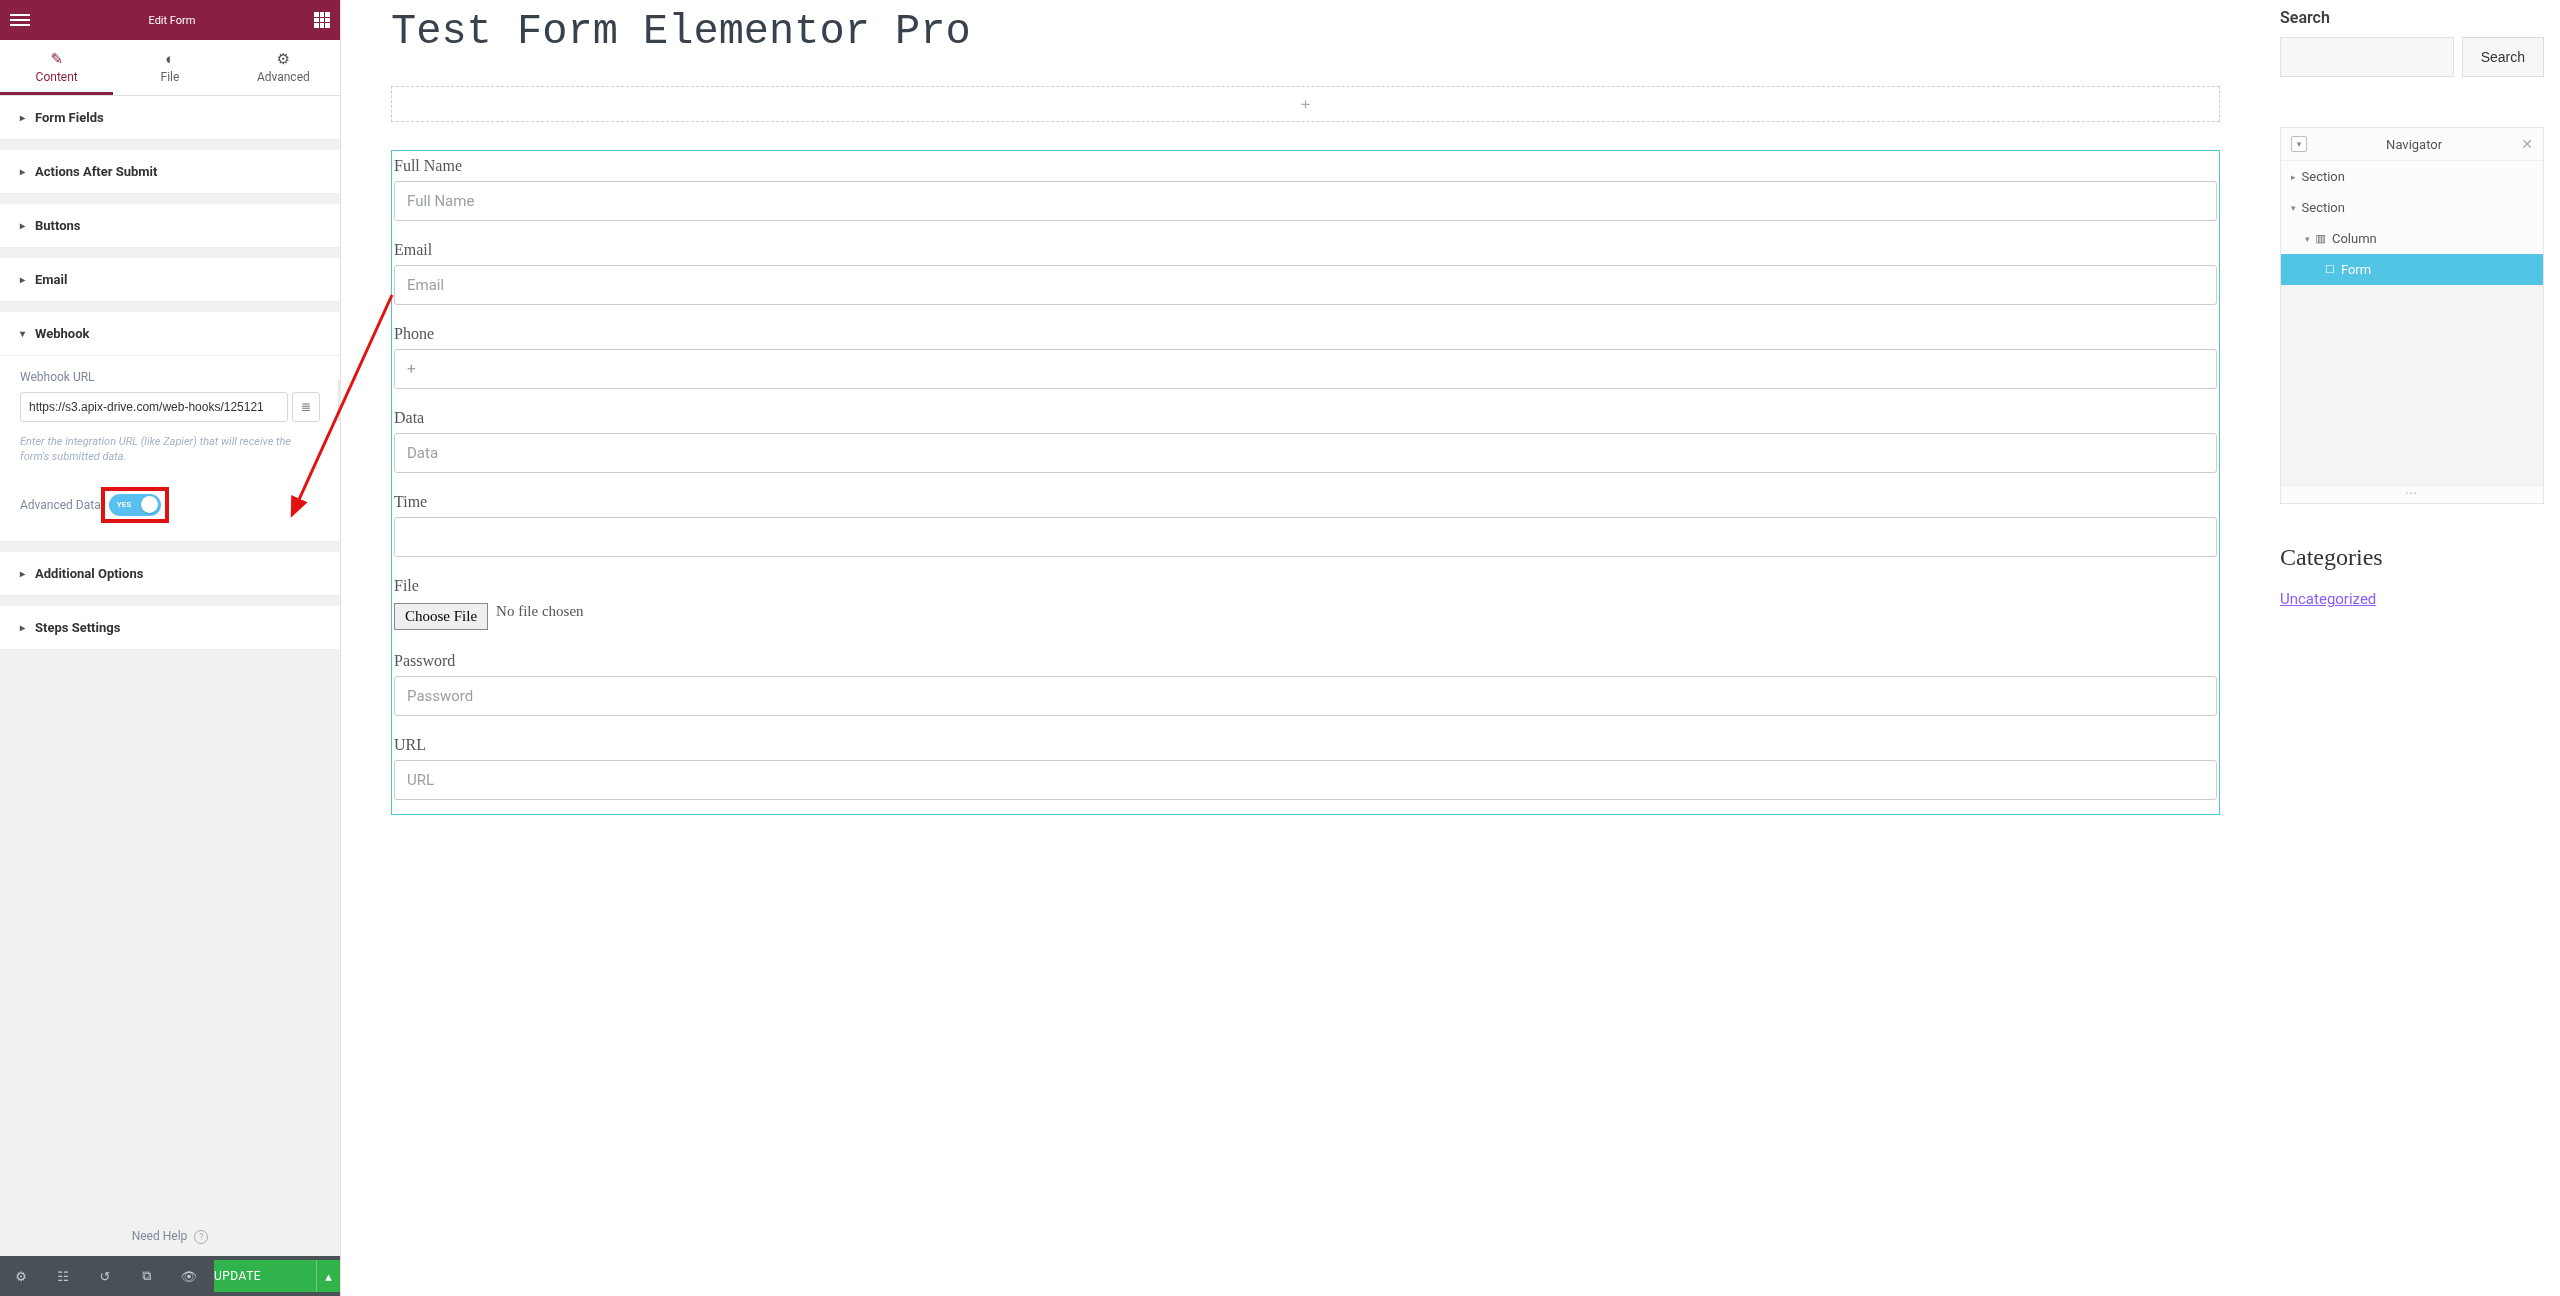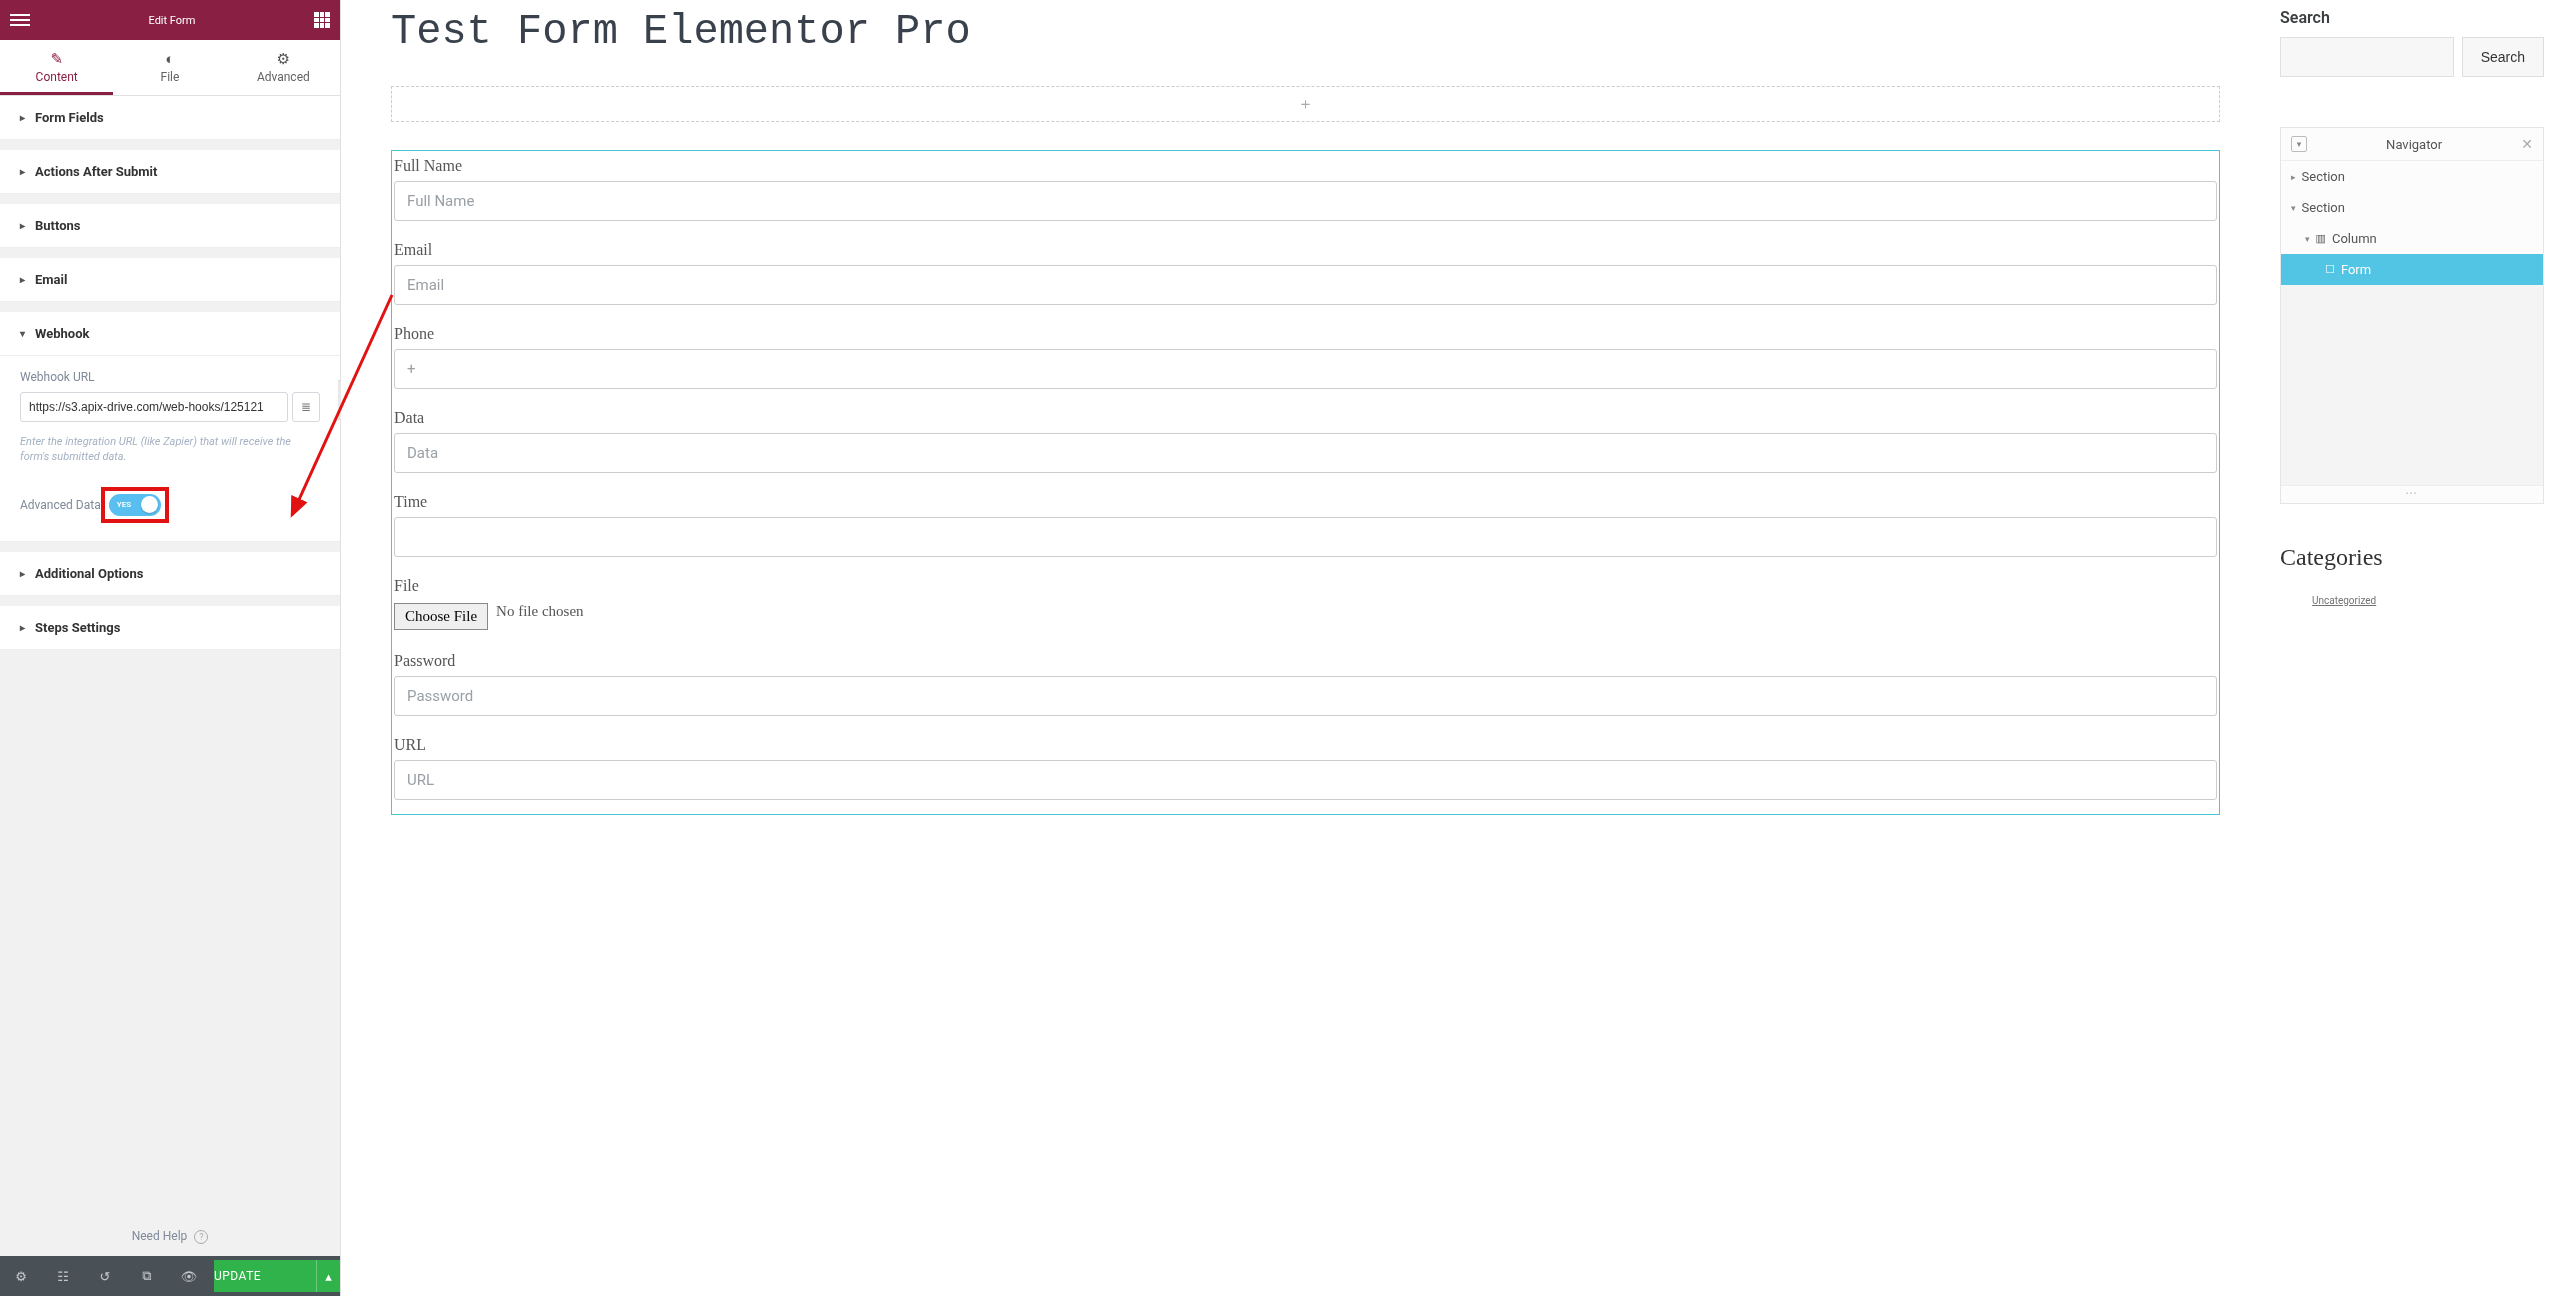--- a/index.html
+++ b/index.html
@@ -72,21 +72,21 @@
   .nav-item { padding: 8px 10px; display: flex; align-items: center; gap: 6px; cursor: pointer; }
   .nav-item.indent1 { padding-left: 24px; }
   .nav-item.indent2 { padding-left: 44px; }
   .nav-item .caret { font-size: 9px; color: #888; }
   .nav-item.active { background: #52c4e4; color: #fff; }
   .nav-item .ic { font-size: 11px; }
   .nav-fill { height: 200px; background: #f4f4f4; }
   .nav-foot { height: 18px; border-top: 1px solid #eee; text-align: center; color: #bbb; font-size: 12px; letter-spacing: 2px; cursor: pointer; }
   .categories { margin-top: 40px; }
   .cat-title { font-size: 24px; font-weight: 400; color: #333; margin-bottom: 18px; font-family: Georgia, serif; }
-  .cat-link { font-size: 10px; color: #737373; text-decoration: underline; cursor: pointer; margin-left: 32px; }
+  .cat-link { font-size: 15px; color: #8b5cf6; text-decoration: underline; cursor: pointer; }
 
   
   .arrow-svg { position: absolute; left: 282px; top: 290px; pointer-events: none; z-index: 50; }
 </style>
 </head>
 <body>
 
 <div class="app">
 
   <div class="left-panel">

